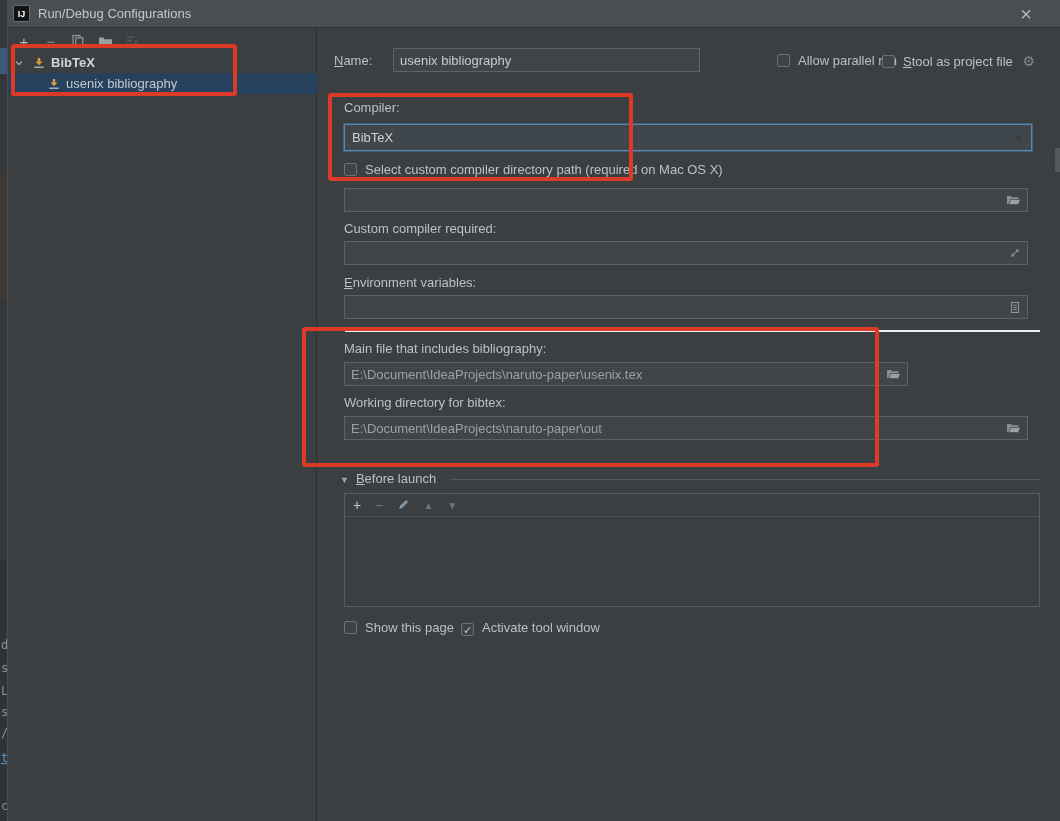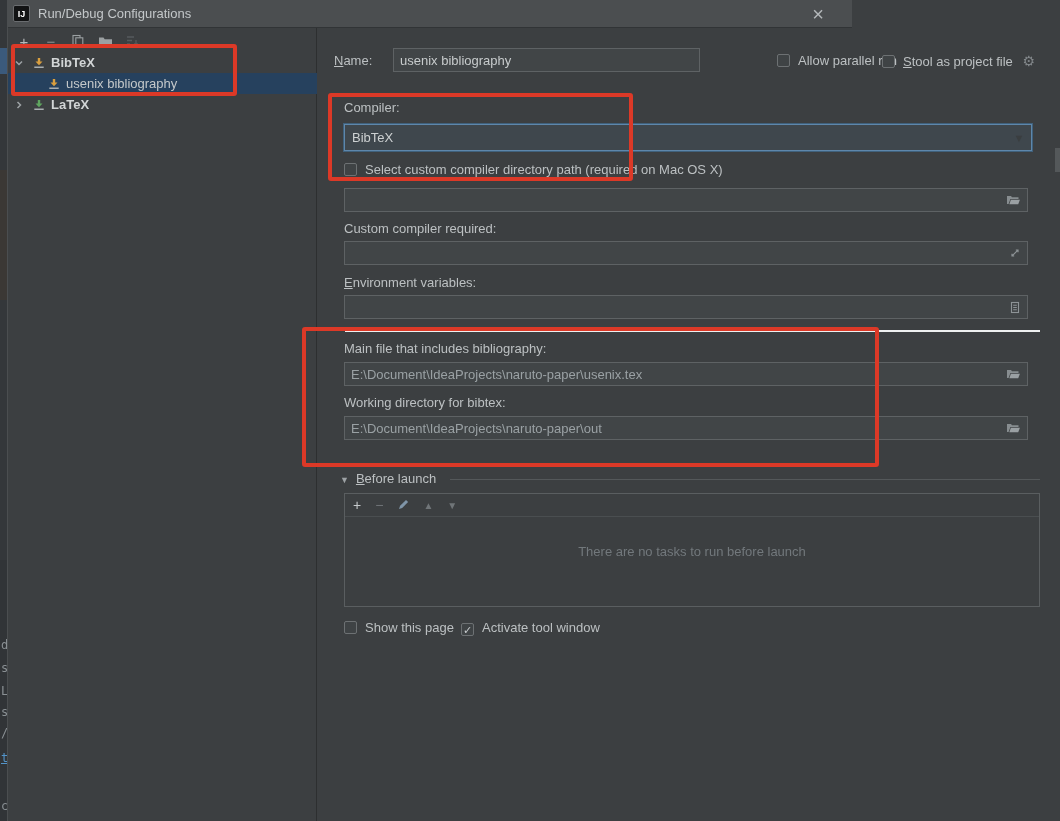--- a/index.html
+++ b/index.html
@@ -6,21 +6,21 @@
     --bg:#3c3f41; --titlebar:#4b4e50; --field-bg:#414547; --field-border:#5e6264;
     --label:#bcc0c2; --text:#c7cbcc; --muted:#9aa1a4; --dim:#72787c;
     --annotation-red:#dc3927; --selection-blue:#26415e; --focus-blue:#5e87ab;
     --bibtex-orange:#d99e3e; --latex-green:#5fa65f; --tray-gray:#a9aeb1;
   }
   *{margin:0;padding:0;box-sizing:border-box;}
   body{background:#222;font-family:"Liberation Sans","DejaVu Sans",sans-serif;}
   #root{position:relative;width:1060px;height:821px;background:var(--bg);overflow:hidden;
         font-size:13px;color:var(--text);}
   
-  .titlebar{position:absolute;left:0;top:0;width:852px;height:28px;background:var(--titlebar);
+  .titlebar{position:absolute;left:0;top:0;width:1060px;height:28px;background:var(--titlebar);
             border-bottom:1px solid #313436;}
   .app-logo{position:absolute;left:13px;top:5px;width:17px;height:17px;background:#121314;
             border:1px solid #6a6d70;border-radius:2px;color:#fff;font-size:9px;font-weight:bold;
             display:flex;align-items:center;justify-content:center;letter-spacing:0;}
   .win-title{position:absolute;left:38px;top:6px;color:#c3c7c9;font-size:13px;}
   .close-btn{position:absolute;right:22px;top:2px;width:24px;height:24px;color:#b4b8ba;
              font-size:20px;line-height:24px;text-align:center;cursor:default;}
   
   .edge-strip{position:absolute;left:0;top:0;width:8px;height:821px;background:#34373a;
               border-right:1px solid #4b4e50;z-index:60;overflow:hidden;}
@@ -123,30 +123,20 @@
           </svg>
         <span class="group-label">BibTeX</span>
       </div>
       <div class="tree-row child selected">
         <svg class="dl-icon" width="12" height="12" viewBox="0 0 12 12">
             <path d="M4.8 1h2.4v3.4h2.3L6 8.2 2.5 4.4h2.3z" fill="var(--bibtex-orange)"></path>
             <path d="M1.3 9.5h9.4V11H1.3z" fill="var(--tray-gray)"></path>
           </svg>
         <span class="child-label">usenix bibliography</span>
       </div>
-      <div class="tree-row">
-        <svg class="chev" viewBox="0 0 8 8">
-            <polyline points="2.5,1 5.5,4 2.5,7" fill="none" stroke="#9da2a5" stroke-width="1.5"></polyline>
-          </svg>
-        <svg class="dl-icon" width="12" height="12" viewBox="0 0 12 12">
-            <path d="M4.8 1h2.4v3.4h2.3L6 8.2 2.5 4.4h2.3z" fill="var(--latex-green)"></path>
-            <path d="M1.3 9.5h9.4V11H1.3z" fill="var(--tray-gray)"></path>
-          </svg>
-        <span class="group-label">LaTeX</span>
-      </div>
     </div>
   </div>
 
   <div>
 
     <div class="abs lbl" style="left:334px;top:53px;text-align:right;">
       <span></span><span class="mn">N</span><span>ame:</span>
     </div>
     <div class="field" style="left:393px;top:48px;width:307px;">
       <span class="val">usenix bibliography</span>
@@ -196,21 +186,21 @@
         <svg width="12" height="13" viewBox="0 0 12 13">
             <rect x="2.5" y="1.5" width="7" height="10" fill="none" stroke="#8d9396" stroke-width="1.1"></rect>
             <path d="M4.2 4.2h3.6M4.2 6.5h3.6M4.2 8.8h3.6" stroke="#8d9396" stroke-width="1.1"></path>
           </svg>
       </span>
     </div>
 
     <div class="white-line" style="left:345px;top:330px;width:695px;"></div>
 
     <div class="abs lbl" style="left:344px;top:341px;">Main file that includes bibliography:</div>
-    <div class="field" style="left:344px;top:362px;width:684px;">
+    <div class="field" style="left:344px;top:362px;width:564px;">
       <span class="val path">E:\Document\IdeaProjects\naruto-paper\usenix.tex</span>
       <span class="ricon">
         <svg width="15" height="12" viewBox="0 0 15 12">
             <path d="M1 2h4l1 1.3h6.5V5H4.4L2.6 10H1z" fill="#878d90"></path>
             <path d="M4.9 5.8h9l-1.7 4.4H3.3z" fill="#9aa0a3"></path>
           </svg>
       </span>
     </div>
 
     <div class="abs lbl" style="left:344px;top:395px;">Working directory for bibtex:</div>
@@ -234,21 +224,20 @@
         <span class="bl-ico">+</span>
         <span class="bl-ico dim">−</span>
         <span class="bl-ico">
           <svg width="12" height="12" viewBox="0 0 12 12">
               <path d="M2 10l1.1-3.2L9 .9 11.1 3 5.2 8.9z" fill="#7f95a8"></path>
             </svg>
         </span>
         <span class="bl-ico dim" style="font-size:10px;">▲</span>
         <span class="bl-ico dim" style="font-size:10px;">▼</span>
       </div>
-      <div class="empty-text" style="top:50px;">There are no tasks to run before launch</div>
     </div>
 
     <div class="abs cbrow" style="left:344px;top:620px;">
       <span class="checkbox"></span><span>Show this page</span>
     </div>
     <div class="abs cbrow" style="left:461px;top:620px;">
       <span class="checkbox">✓</span><span>Activate tool window</span>
     </div>
 
     <div class="notch"></div>

